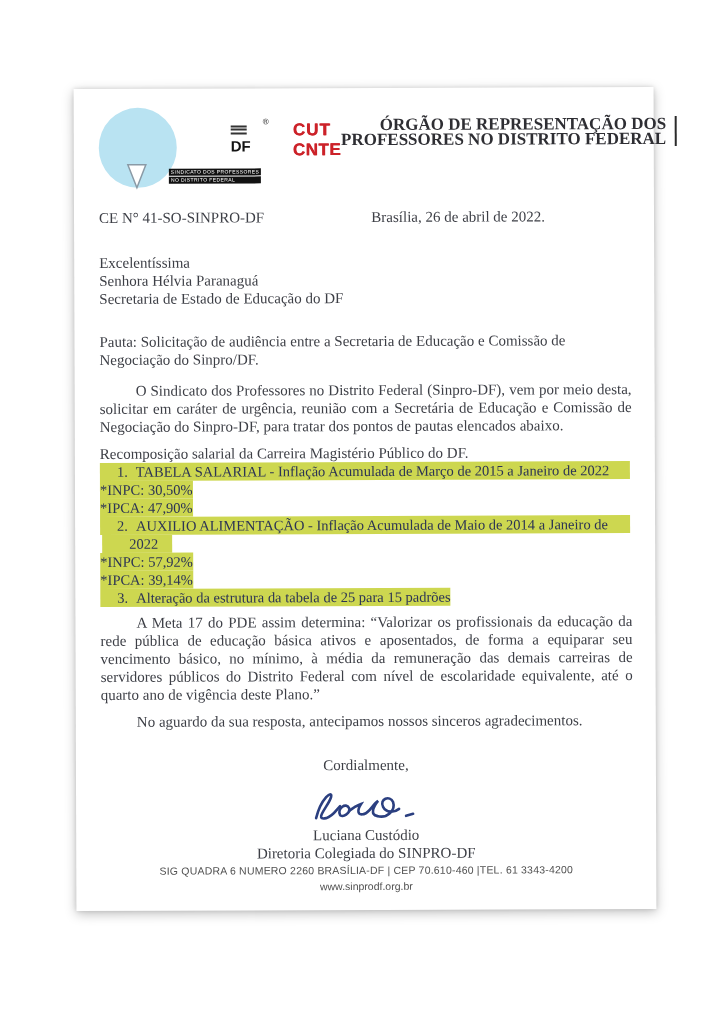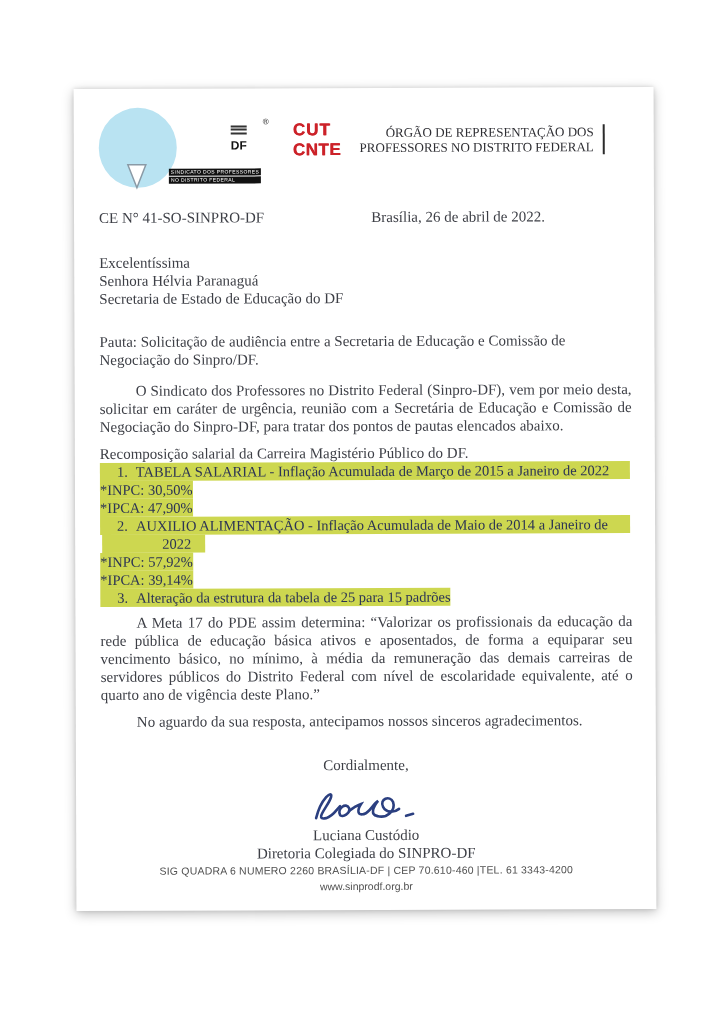--- a/index.html
+++ b/index.html
@@ -22,39 +22,39 @@
   .header{display:flex;align-items:flex-start;height:92px;}
   .logo{position:relative;width:172px;height:88px;flex:none;}
   .logo-circle{position:absolute;left:0;top:2px;width:78px;height:80px;border-radius:50%;background:var(--logo-blue,#b9e3f2);}
   .logo-pencil{position:absolute;left:27px;top:58px;}
   .logo-word{position:absolute;left:10px;top:22px;white-space:nowrap;font-family:"Liberation Sans",sans-serif;}
   .logo-sin{font-style:italic;font-weight:900;font-size:33px;letter-spacing:-2px;color:#dff2fb;-webkit-text-stroke:1.4px #2b4ea2;}
   .logo-pro{font-weight:900;font-size:33px;letter-spacing:-1px;color:#131313;margin-left:1px;}
   .logo-right{position:absolute;left:132px;top:18px;width:34px;font-family:"Liberation Sans",sans-serif;}
   .logo-reg{position:absolute;right:-4px;top:-6px;font-size:8px;color:#222;}
   .logo-micro{width:16px;height:2px;background:#333;margin:1.5px 0;}
-  .logo-df{font-weight:900;font-size:12px;color:#131313;margin-top:2px;display:inline-block;}
+  .logo-df{font-weight:900;font-size:15px;color:#131313;margin-top:2px;display:inline-block;}
   .logo-sub{position:absolute;left:70px;top:63px;}
   .logo-sub .bar{background:#111;color:#fff;font-family:"Liberation Sans",sans-serif;font-size:5px;line-height:7px;padding:0 2px;margin-bottom:1px;display:block;white-space:nowrap;letter-spacing:.4px;}
   .cut-block{margin-left:22px;margin-top:16px;font-family:"Liberation Sans",sans-serif;line-height:1;flex:none;}
   .cut-txt{display:block;color:var(--red,#cc2229);font-weight:900;font-size:17px;letter-spacing:1px;text-shadow:0.6px 0 var(--red,#cc2229);}
   .cnte-txt{display:block;color:var(--red,#cc2229);font-weight:900;font-size:17px;letter-spacing:.5px;margin-top:3px;text-shadow:0.5px 0 var(--red,#cc2229);}
-  .org{margin-left:auto;margin-top:20px;text-align:right;border-right:2.5px solid #2b2b2b;padding-right:9px;margin-right:24px;font-weight:normal;font-size:13px;line-height:15px;color:#2e2e33;white-space:nowrap;}
+  .org{margin-left:auto;margin-top:12px;text-align:right;border-right:2.5px solid #2b2b2b;padding-right:9px;margin-right:24px;font-weight:bold;font-size:17px;line-height:15px;color:#2e2e33;white-space:nowrap;}
   
   .meta-row{display:flex;margin-top:13px;font-size:15px;}
   .meta-date{margin-left:auto;margin-right:84px;}
   
   .addressee{margin-top:27px;font-size:15px;line-height:18px;}
   .pauta{margin-top:25px;font-size:15px;line-height:18px;width:536px;}
   .para{margin-top:13px;font-size:15px;line-height:18px;text-align:justify;text-indent:36px;width:532px;}
   .list-intro{margin-top:9px;font-size:15px;line-height:18px;}
   .items{font-size:14.5px;line-height:18px;color:#2c3454;}
   .hl-full{display:block;background:var(--hl,#cdd750);padding-left:17px;}
   .hl-inline{display:inline-block;background:var(--hl,#cdd750);}
-  .hl-cont{display:inline-block;background:var(--hl,#cdd750);padding-left:60px;padding-right:14px;margin-left:2px;}
+  .hl-cont{display:inline-block;background:var(--hl,#cdd750);padding-left:27px;padding-right:14px;margin-left:2px;}
   .item-num{display:inline-block;margin-right:8px;}
   .meta17{margin-top:7px;}
   .no-aguardo{margin-top:9px;text-align:left;}
   .closing{margin-top:27px;text-align:center;font-size:15px;}
   .sig-block{margin-top:12px;text-align:center;}
   .sig-svg{display:block;margin:0 auto;}
   .sig-name{font-size:15px;line-height:18px;text-align:center;}
   .sig-role{font-size:15px;line-height:18px;text-align:center;}
   
   .footer{margin-top:auto;padding-bottom:16px;text-align:center;font-family:"Liberation Sans",sans-serif;color:#4f4f4f;}

